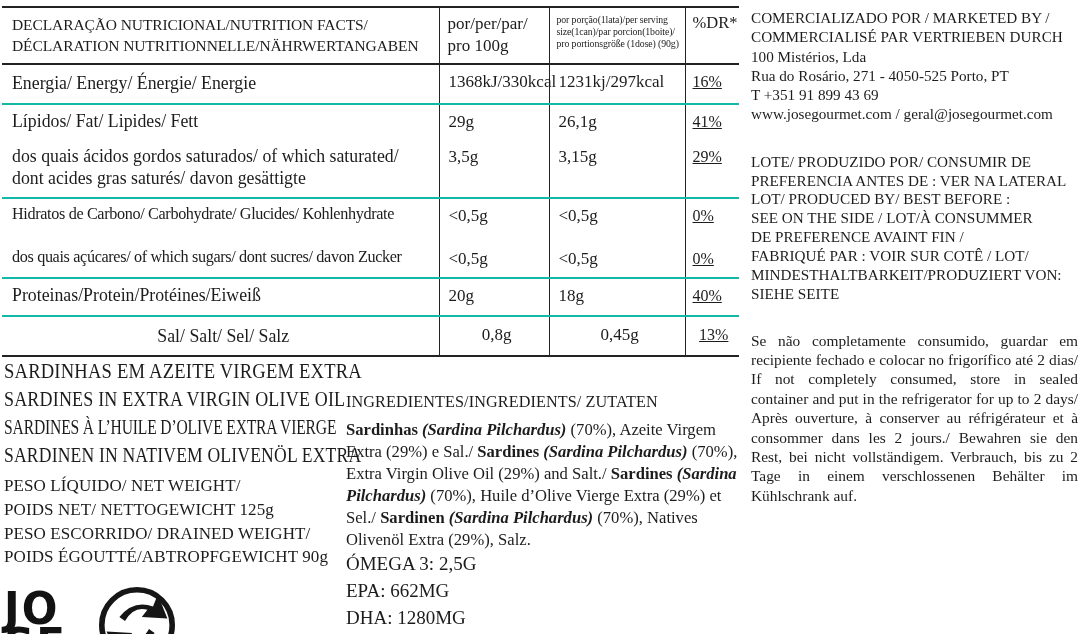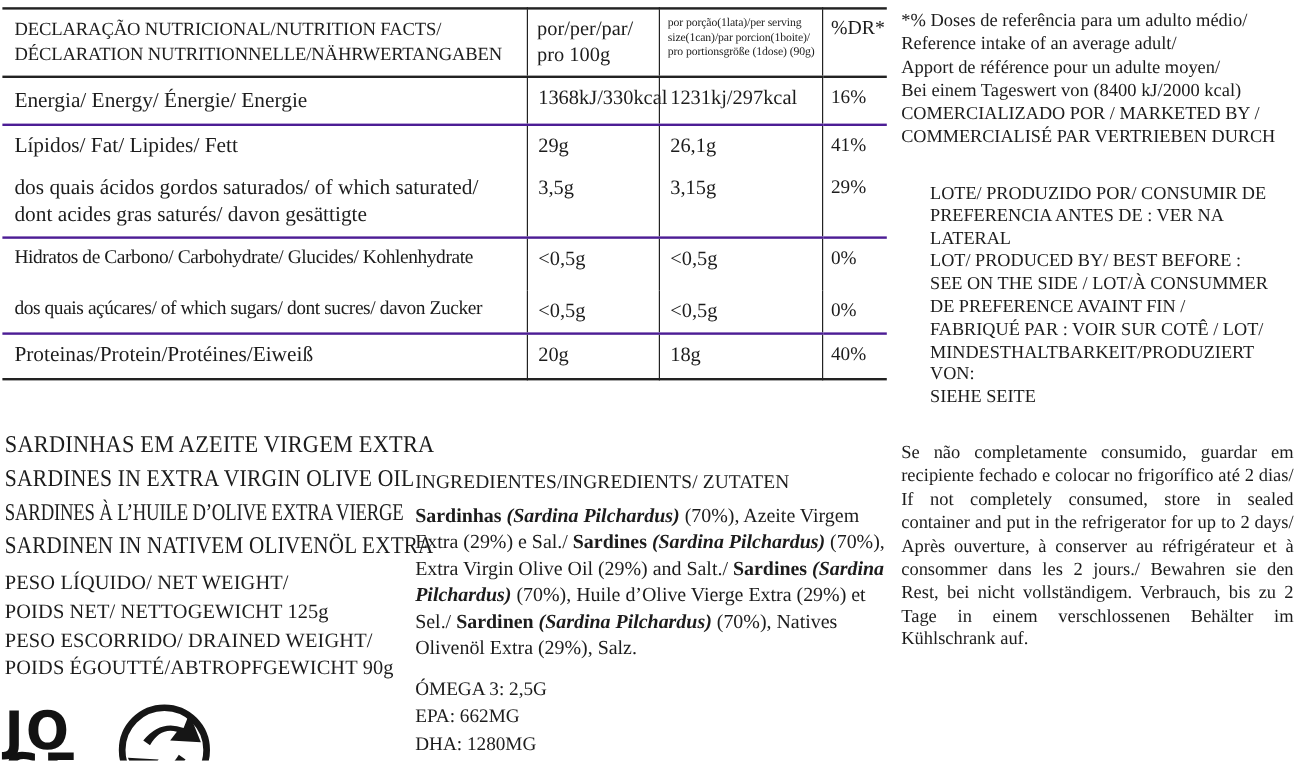--- a/index.html
+++ b/index.html
@@ -14,30 +14,30 @@
     border-collapse:collapse;table-layout:fixed;width:737px;
     border-top:2px solid #222;border-bottom:2px solid #222;
   }
   table.nutrition th, table.nutrition td{
     vertical-align:top;text-align:left;font-weight:normal;
   }
   table.nutrition th:nth-child(n+2), table.nutrition td:nth-child(n+2){
     border-left:1.8px solid #222;
   }
   thead th{border-bottom:2px solid #222;}
-  tr.rule td{border-top:2px solid #4c1d95;}
+  tr.rule td{border-top:2px solid #14b8a6;}
   th.t-title{font-size:15.5px;line-height:1.38;letter-spacing:-0.1px;
     padding:6px 8px 6px 10px;white-space:pre-line;}
   th.t-100{font-size:17px;line-height:1.3;padding:5px 4px 4px 8px;white-space:pre-line;}
   th.t-serv{font-size:9.8px;line-height:1.25;padding:6px 4px 4px 7px;letter-spacing:-0.1px;}
   th.t-dr{font-size:16.5px;padding:5px 2px 4px 7px;}
   td.label{font-size:17.8px;line-height:1.24;padding:5px 4px 8px 10px;white-space:pre-line;}
   td.label.tight{font-size:16.2px;letter-spacing:-0.35px;}
   td.val{font-size:17px;line-height:1.2;padding:7px 4px 8px 9px;}
-  td.dr{font-size:16px;padding-left:7px;}
+  td.dr{font-size:16px;padding-left:7px;text-decoration:underline;}
   tbody tr:nth-child(1) td{padding-top:7px;padding-bottom:9px;}
   tbody tr:nth-child(4) td{padding-bottom:15px;}
   tbody tr:nth-child(7) td{padding-top:8px;padding-bottom:8px;text-align:center;}
   tbody tr:nth-child(8) td{padding-top:7px;padding-bottom:7px;}
   
   .bottom-left{position:absolute;top:357px;left:4px;width:340px;}
   .pn{font-size:20px;line-height:1.4;white-space:nowrap;transform-origin:0 50%;letter-spacing:0.2px;}
   .pn1{transform:scaleX(.93);}
   .pn2{transform:scaleX(.90);}
   .pn3{transform:scaleX(.78);letter-spacing:-0.2px;}
@@ -45,29 +45,29 @@
   .weights{margin-top:5px;font-size:17px;line-height:1.4;white-space:pre-line;letter-spacing:0.1px;}
   .logo-row{margin-top:16px;display:flex;align-items:center;gap:30px;}
   .jose-logo{
     font-family:"DejaVu Sans",sans-serif;font-weight:bold;font-size:42px;
     line-height:0.82;letter-spacing:2px;color:#121212;transform:scaleY(1.05);
   }
   
   .bottom-mid{position:absolute;top:356px;left:346px;width:400px;}
   .ing-heading{font-size:16.2px;letter-spacing:0.1px;margin-top:37px;}
   .ing-body{margin-top:7px;font-size:16.6px;line-height:1.33;}
-  .omega{margin-top:13px;font-size:16px;line-height:1.42;white-space:pre-line;font-family:Liberation Serif, serif;}
+  .omega{font-size:19px;line-height:1.42;white-space:pre-line;font-family:Liberation Serif, serif;}
   .origin{margin-top:16px;font-size:16.6px;line-height:1.5;white-space:pre-line;letter-spacing:0.1px;}
   
   .right-col{position:absolute;top:8px;left:751px;width:327px;}
   .footnote{font-size:15.4px;line-height:1.25;white-space:pre-line;}
   .marketed{}
   .marketed-heading{font-size:15.2px;line-height:1.27;white-space:pre-line;}
   .marketed-details{font-size:15.2px;line-height:1.27;white-space:pre-line;}
-  .lot{margin-top:29px;font-size:15.2px;line-height:1.24;white-space:pre-line;margin-left:24px;}
+  .lot{margin-top:29px;font-size:15.2px;line-height:1.24;white-space:pre-line;}
   .storage{margin-top:27px;font-size:15.4px;line-height:1.26;text-align:justify;}
 </style>
 </head>
 <body>
 
 <div class="page">
 
   <div class="table-region">
     <table class="nutrition">
       <colgroup>
@@ -117,20 +117,26 @@
             <td class="val">&lt;0,5g</td>
             <td class="val">&lt;0,5g</td>
             <td class="val dr">0%</td>
           </tr>
           <tr class="rule">
             <td class="label">Proteinas/Protein/Protéines/Eiweiß</td>
             <td class="val">20g</td>
             <td class="val">18g</td>
             <td class="val dr">40%</td>
           </tr>
+          <tr class="rule">
+            <td class="label">Sal/ Salt/ Sel/ Salz</td>
+            <td class="val">0,8g</td>
+            <td class="val">0,45g</td>
+            <td class="val dr">13%</td>
+          </tr>
         </tbody>
     </table>
   </div>
 
   <div class="bottom-left">
     <div class="pn pn1">SARDINHAS EM AZEITE VIRGEM EXTRA</div>
     <div class="pn pn2">SARDINES IN EXTRA VIRGIN OLIVE OIL</div>
     <div class="pn pn3">SARDINES À L’HUILE D’OLIVE EXTRA VIERGE</div>
     <div class="pn pn4">SARDINEN IN NATIVEM OLIVENÖL EXTRA</div>
     <div class="weights">PESO LÍQUIDO/ NET WEIGHT/
@@ -156,27 +162,27 @@
     <div class="ing-heading">INGREDIENTES/INGREDIENTS/ ZUTATEN</div>
     <div class="ing-body"><span style="font-weight: bold;">Sardinhas </span><span style="font-weight: bold; font-style: italic;">(Sardina Pilchardus)</span><span> (70%), Azeite Virgem Extra (29%) e Sal./ </span><span style="font-weight: bold;">Sardines </span><span style="font-weight: bold; font-style: italic;">(Sardina Pilchardus)</span><span> (70%), Extra Virgin Olive Oil (29%) and Salt./ </span><span style="font-weight: bold;">Sardines </span><span style="font-weight: bold; font-style: italic;">(Sardina Pilchardus)</span><span> (70%), Huile d’Olive Vierge Extra (29%) et Sel./ </span><span style="font-weight: bold;">Sardinen </span><span style="font-weight: bold; font-style: italic;">(Sardina Pilchardus)</span><span> (70%), Natives Olivenöl Extra (29%), Salz.</span></div>
     <div class="omega">ÓMEGA 3: 2,5G
 EPA: 662MG
 DHA: 1280MG</div>
     <div class="origin">PRODUTO DE PORTUGAL _ PRODUCT OF PORTUGAL _
 PRODUIT DU PORTUGAL_ PRODUKT AUS PORTUGAL</div>
   </div>
 
   <div class="right-col">
-    <div class="footnote">*% Doses de referência para um adulto médio/
-Reference intake of an average adult/
-Apport de référence pour un adulte moyen/
-Bei einem Tageswert von (8400 kJ/2000 kcal)</div>
     <div class="marketed">
       <div class="marketed-heading">COMERCIALIZADO POR / MARKETED BY /
 COMMERCIALISÉ PAR VERTRIEBEN DURCH</div>
+      <div class="marketed-details">100 Mistérios, Lda
+Rua do Rosário, 271 - 4050-525 Porto, PT
+T +351 91 899 43 69
+www.josegourmet.com / geral@josegourmet.com</div>
     </div>
     <div class="lot">LOTE/ PRODUZIDO POR/ CONSUMIR DE
 PREFERENCIA ANTES DE : VER NA LATERAL
 LOT/ PRODUCED BY/ BEST BEFORE :
 SEE ON THE SIDE /  LOT/À CONSUMMER
 DE PREFERENCE AVAINT FIN /
 FABRIQUÉ PAR : VOIR SUR COTÊ / LOT/
 MINDESTHALTBARKEIT/PRODUZIERT VON:
 SIEHE SEITE</div>
     <div class="storage">Se não completamente consumido, guardar em recipiente fechado e colocar no frigorífico até 2 dias/ If not completely consumed, store in sealed container and put in the refrigerator for up to 2 days/ Après ouverture, à conserver au réfrigérateur et à consommer dans les 2 jours./ Bewahren sie den Rest, bei nicht vollständigem. Verbrauch, bis zu 2 Tage in einem verschlossenen Behälter im Kühlschrank auf.</div>

